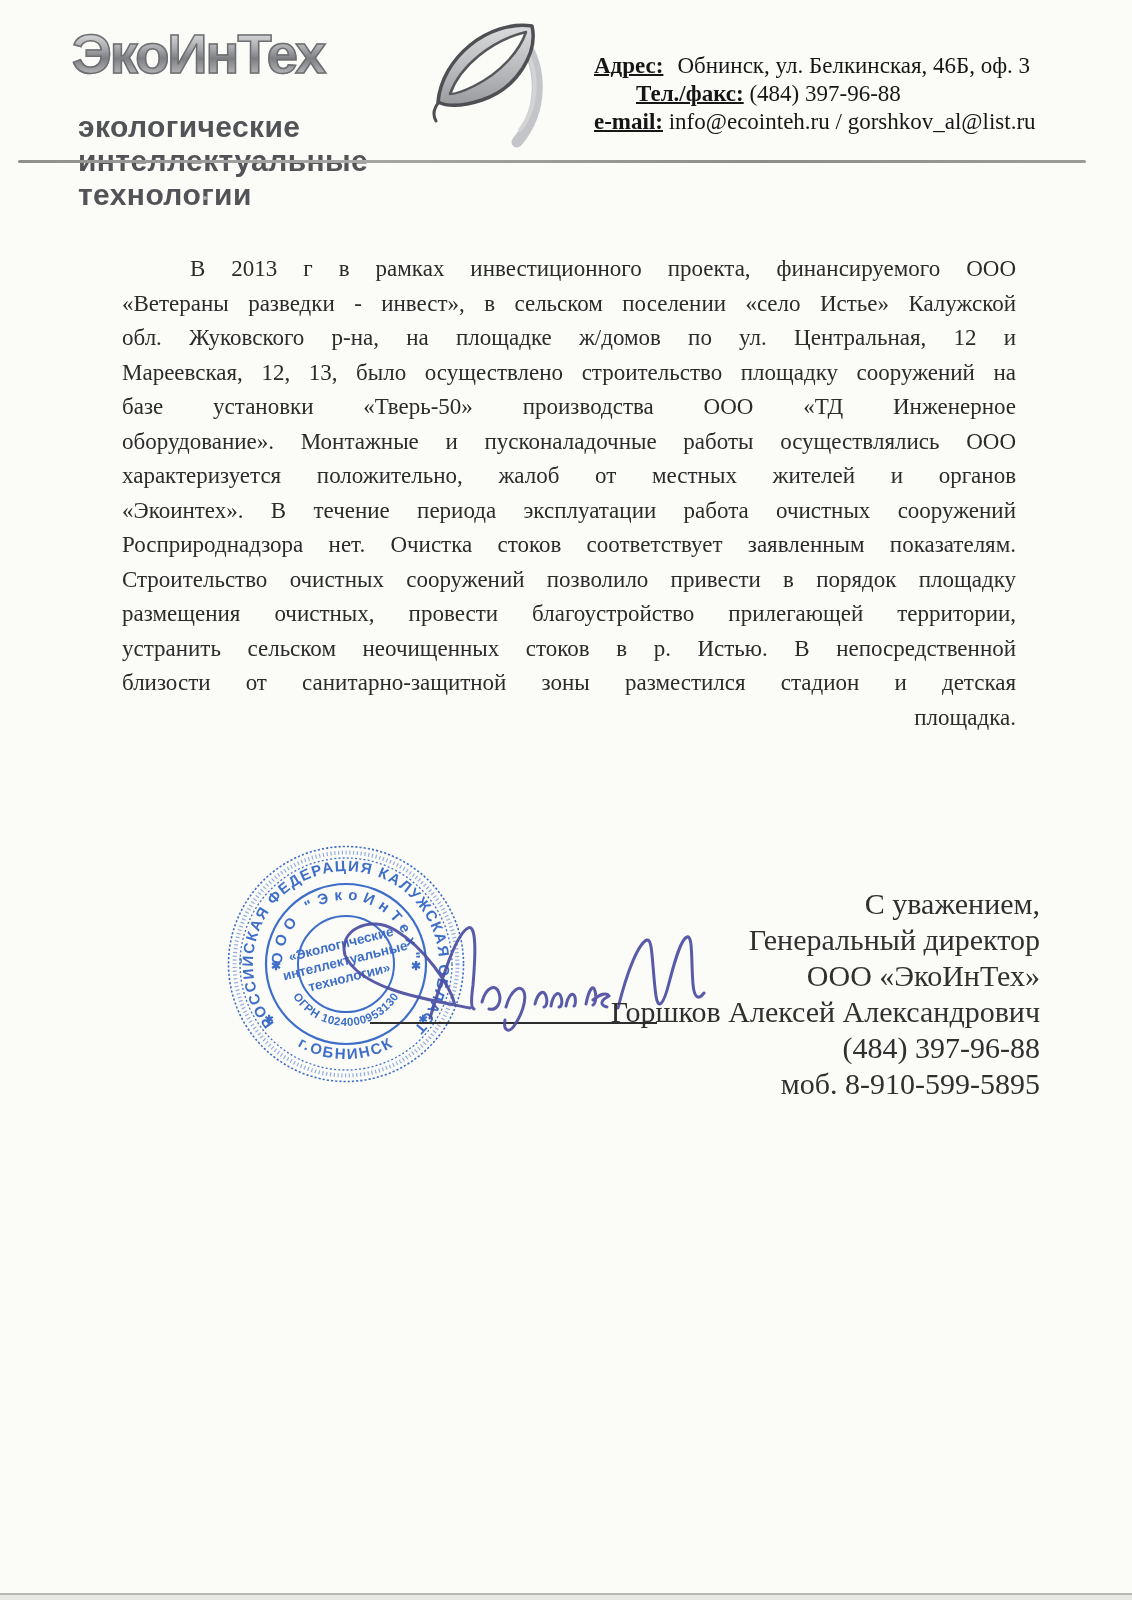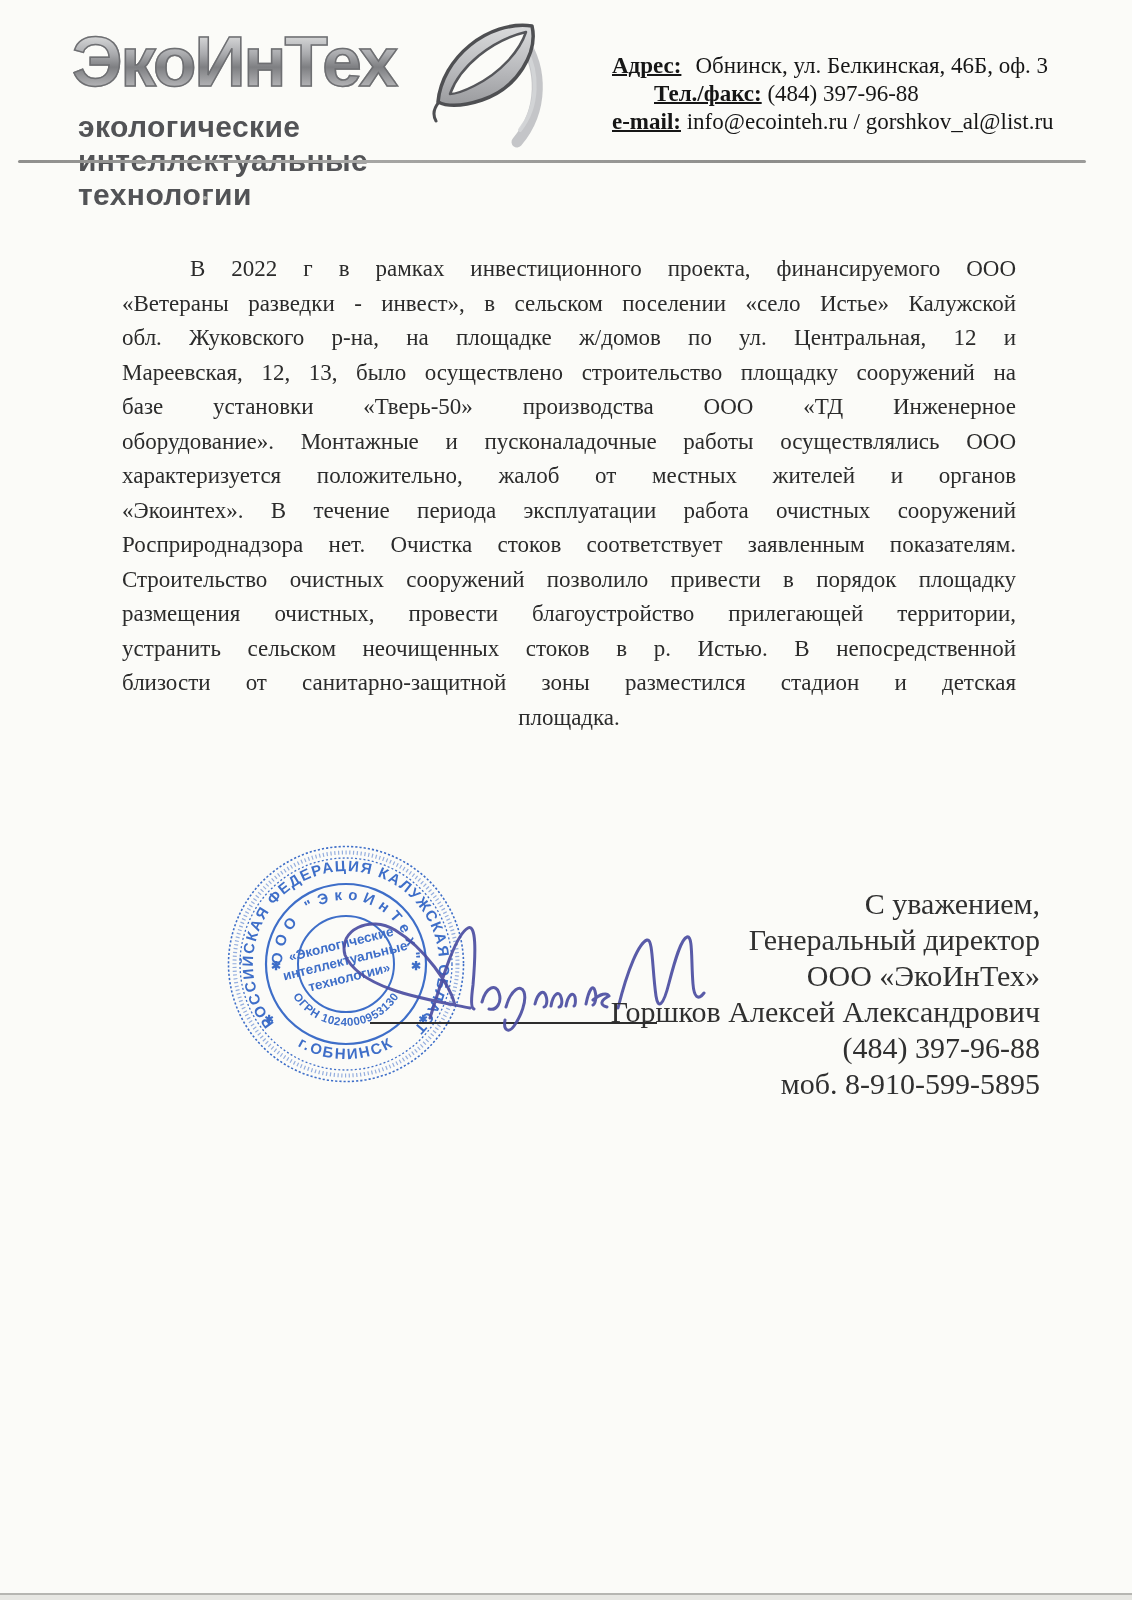--- a/index.html
+++ b/index.html
@@ -5,59 +5,59 @@
   html,body{margin:0;padding:0;background:#e9e9e6;}
   #page{
     position:relative;width:1132px;height:1600px;margin:0 auto;
     background:#fbfbf8;overflow:hidden;
     font-family:"Liberation Serif",serif;color:#2b2b2b;
   }
   
   .logo-title{
     position:absolute;left:72px;top:26px;
     font-family:"Liberation Sans",sans-serif;font-weight:bold;
-    font-size:71px;letter-spacing:-2px;line-height:1;
+    font-size:56px;letter-spacing:-2px;line-height:1;
     color:#96979a;
     -webkit-text-stroke:1.5px #6e6f72;
   }
   @supports ((-webkit-background-clip:text)){
     .logo-title{
       background:linear-gradient(180deg,#f0f0f0 0%,#a9aaad 40%,#7e7f82 58%,#d0d0d2 100%);
       -webkit-background-clip:text;background-clip:text;color:transparent;
     }
   }
   .logo-subtitle{
     position:absolute;left:78px;top:110px;width:460px;
     font-family:"Liberation Sans",sans-serif;font-weight:bold;
     font-size:30px;letter-spacing:.4px;color:#525356;
   }
   .logo-art{position:absolute;left:430px;top:10px;width:120px;height:150px;}
   .contact{
     position:absolute;left:594px;top:52px;width:440px;
-    font-size:23px;line-height:28px;color:#161616;margin-left:18px;
+    font-size:23px;line-height:28px;color:#161616;
   }
   .contact .row{white-space:nowrap;}
   .contact .row.indent{padding-left:42px;}
   .contact .lbl{font-weight:bold;text-decoration:underline;text-decoration-thickness:2px;}
   .contact .gap{display:inline-block;width:14px;}
   .divider{
     position:absolute;left:18px;top:160px;width:1068px;height:3px;
     background:linear-gradient(90deg,#8f8f8d,#a8a8a6 30%,#8d8d8b 70%,#9b9b99);
     border-radius:2px;
   }
   .artifact-dot{
     position:absolute;left:203px;top:196px;width:4px;height:4px;border-radius:50%;
     background:#b4b4b0;
   }
   
   .para{position:absolute;left:122px;top:252px;width:894px;font-size:23px;color:#2b2b2b;}
   .bline{height:34.5px;line-height:34.5px;overflow:hidden;text-align:justify;}
   .bline::after{content:"";display:inline-block;width:100%;height:0;}
   .bline.first{text-indent:68px;}
-  .bline.last{text-align:center;}
+  .bline.last{text-align:right;}
   .bline.last::after{content:none;}
   
   .stamp{position:absolute;left:226px;top:844px;width:240px;height:240px;opacity:.92;}
   .sig-underline{position:absolute;left:370px;top:1022px;width:287px;height:2px;background:#2d2d2d;}
   .signature{position:absolute;left:330px;top:890px;width:390px;height:150px;}
   .closing{
     position:absolute;right:92px;top:886px;width:520px;
     text-align:right;font-size:30px;line-height:36px;color:#303030;
   }
   
@@ -104,21 +104,21 @@
     </div>
     <div class="row">
       <span class="lbl">e-mail:</span> <span>info@ecointeh.ru / gorshkov_al@list.ru</span>
     </div>
   </div>
 
   <div class="divider"></div>
   <div class="artifact-dot"></div>
 
   <div class="para">
-    <div class="bline first">В 2022 г в рамках инвестиционного проекта, финансируемого ООО</div>
+    <div class="bline first">В 2013 г в рамках инвестиционного проекта, финансируемого ООО</div>
     <div class="bline">«Ветераны разведки - инвест», в сельском поселении «село Истье» Калужской</div>
     <div class="bline">обл. Жуковского р-на, на площадке ж/домов по ул. Центральная, 12 и</div>
     <div class="bline">Мареевская, 12, 13, было осуществлено строительство площадку сооружений на</div>
     <div class="bline">базе установки «Тверь-50» производства ООО «ТД Инженерное</div>
     <div class="bline">оборудование». Монтажные и пусконаладочные работы осуществлялись ООО</div>
     <div class="bline">характеризуется положительно, жалоб от местных жителей и органов</div>
     <div class="bline">«Экоинтех». В течение периода эксплуатации работа очистных сооружений</div>
     <div class="bline">Росприроднадзора нет. Очистка стоков соответствует заявленным показателям.</div>
     <div class="bline">Строительство очистных сооружений позволило привести в порядок площадку</div>
     <div class="bline">размещения очистных, провести благоустройство прилегающей территории,</div>

